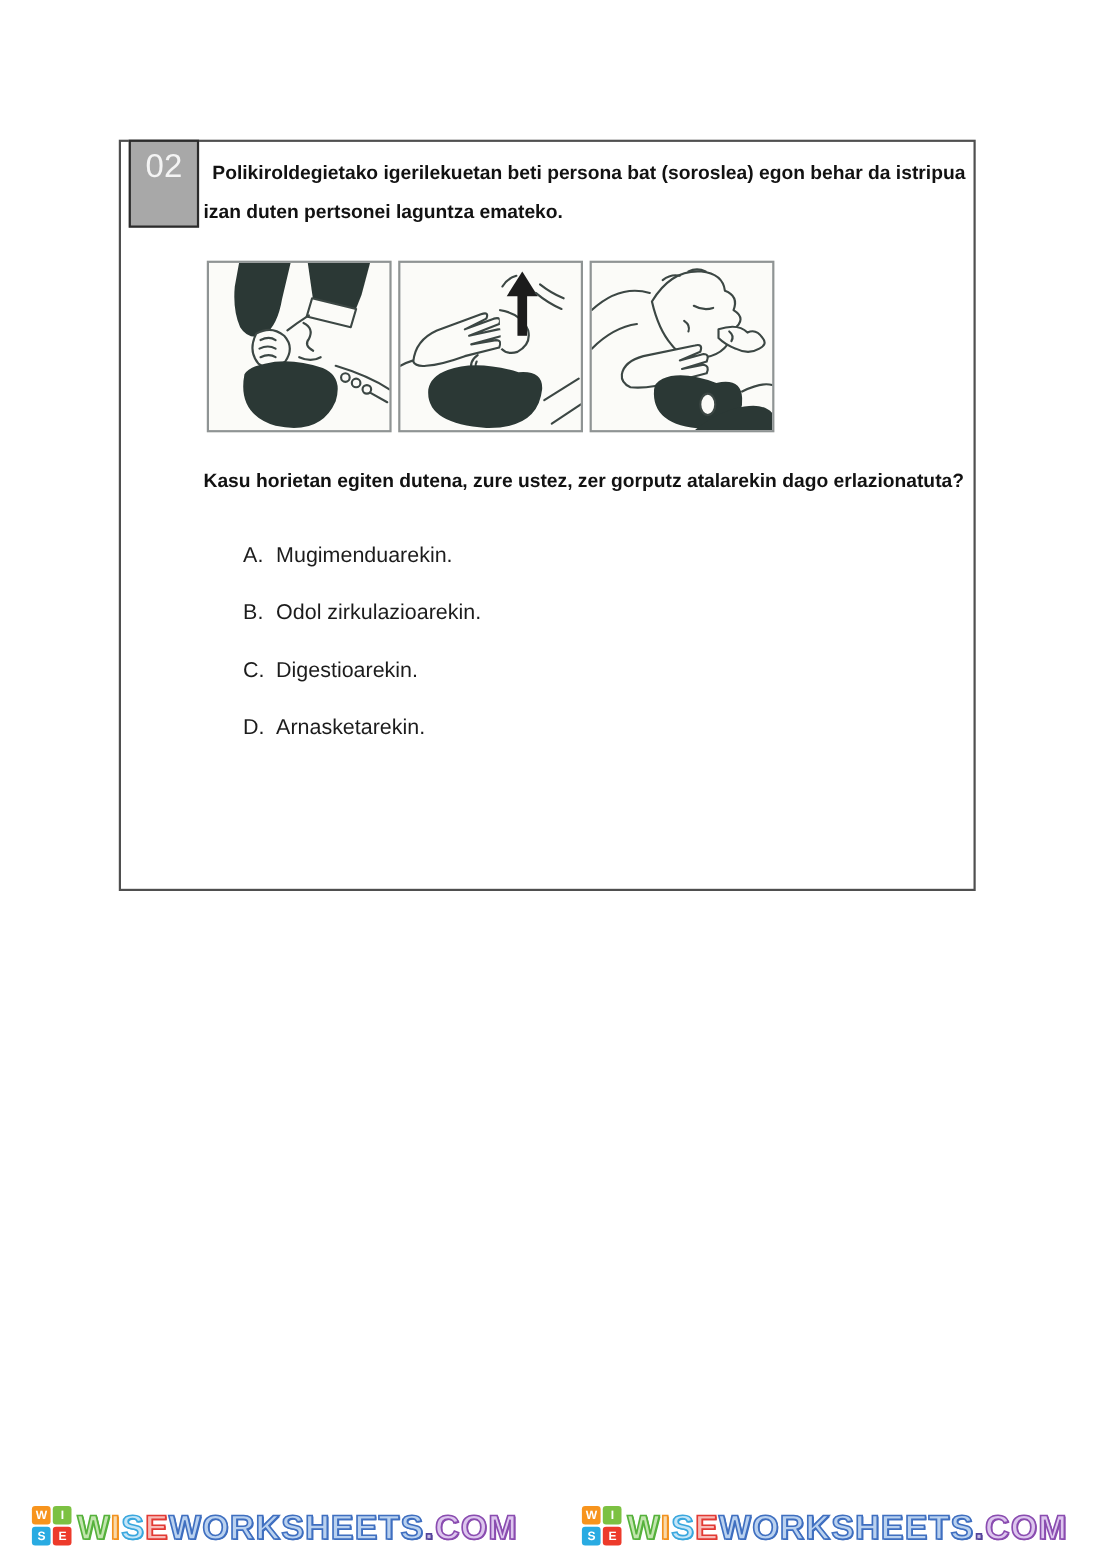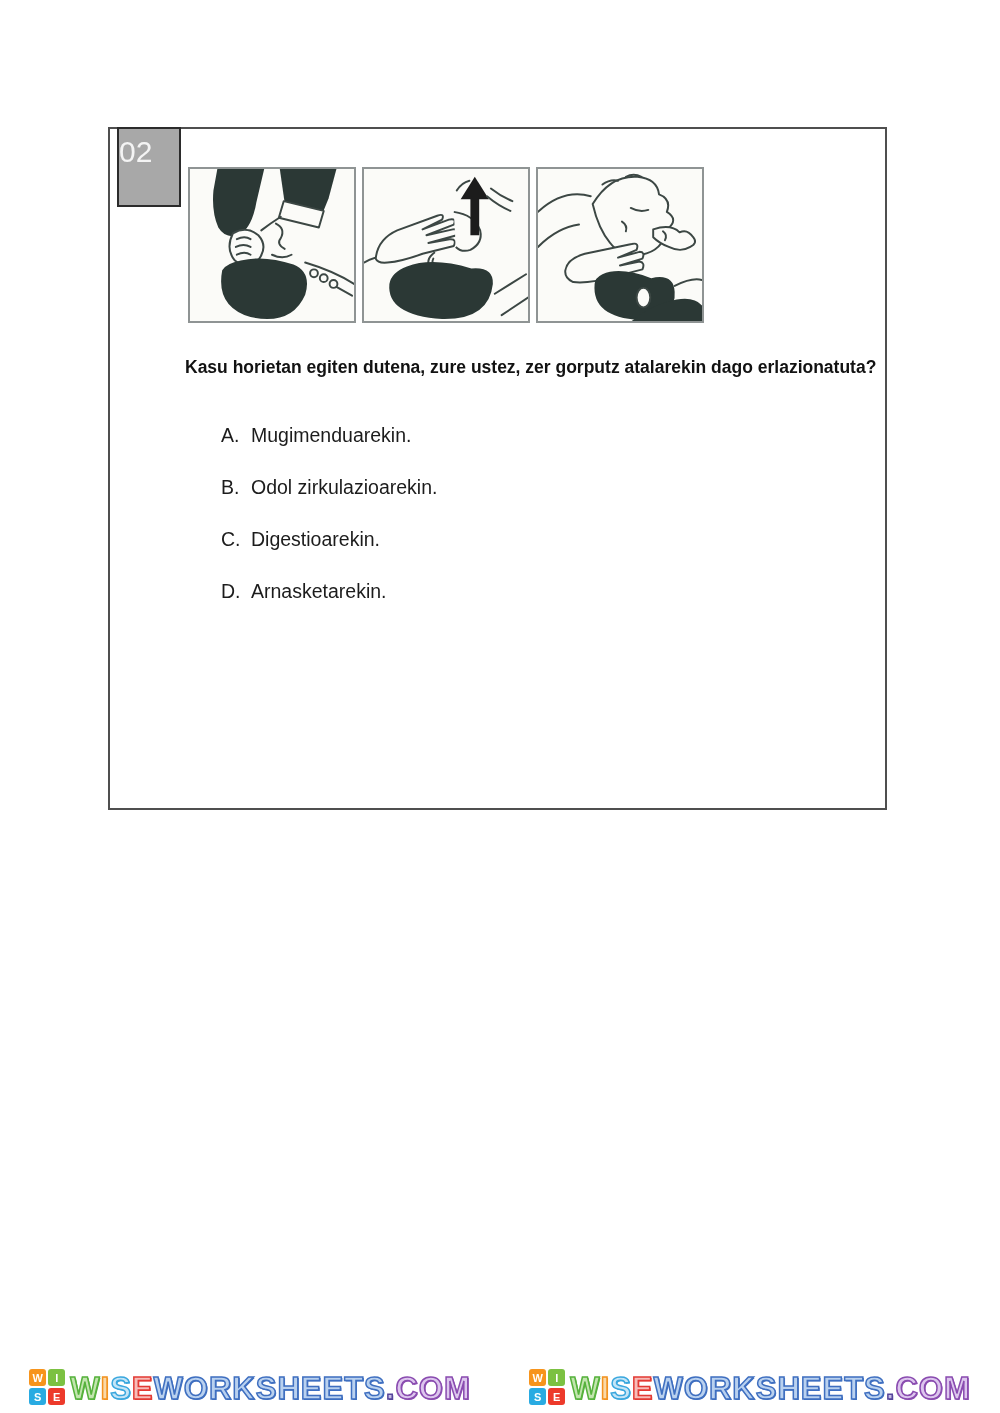--- a/index.html
+++ b/index.html
@@ -16,21 +16,21 @@
     position:absolute; left:108px; top:127px;
     width:775px; height:679px;
     border:2px solid #4f4f4f;
     background:#fff;
   }
   .qnum {
     position:absolute; left:7px; top:-2px;
     width:64px; height:80px; box-sizing:border-box;
     background:#a8a8a8; border:2px solid #2b2b2b;
     color:#f4f4f4; font-size:30px; line-height:1;
-    text-align:left; padding-top:8px;
+    text-align:center; padding-top:8px;
   }
   .content {
     position:absolute; left:75px; top:11px; width:705px;
   }
   .intro p {
     margin:0; font-weight:bold; font-size:17.5px; line-height:35px; color:#121212;
   }
   .intro p.first { text-indent:8px; }
 
   .images-row { display:flex; gap:6px; margin:27px 0 0 3px; }
@@ -77,20 +77,21 @@
   }
 </style>
 </head>
 <body>
 
 <div class="qbox">
   <div class="qnum">02</div>
 
   <div class="content">
     <div class="intro">
+      <p class="first">Polikiroldegietako igerilekuetan beti persona bat (soroslea) egon behar da istripua izan duten pertsonei laguntza emateko.</p>
     </div>
 
     <div class="images-row">
 
       <div class="img-frame" role="img" aria-label="First aid drawing: clearing the mouth of an unconscious person">
         <svg viewBox="0 0 168 156" preserveAspectRatio="none">
           <path class="dark" d="M28,0 L76,0 L68,34 Q64,58 52,67 Q37,73 29,60 Q22,44 24,22 Z"></path>
           <path class="dark" d="M92,0 L150,0 L142,30 L136,45 L97,35 Z"></path>
           <path class="skin" d="M96,33 L137,43 L132,60 L91,50 Z"></path>
           <path class="ink" d="M93,49 Q82,56 73,63"></path>

